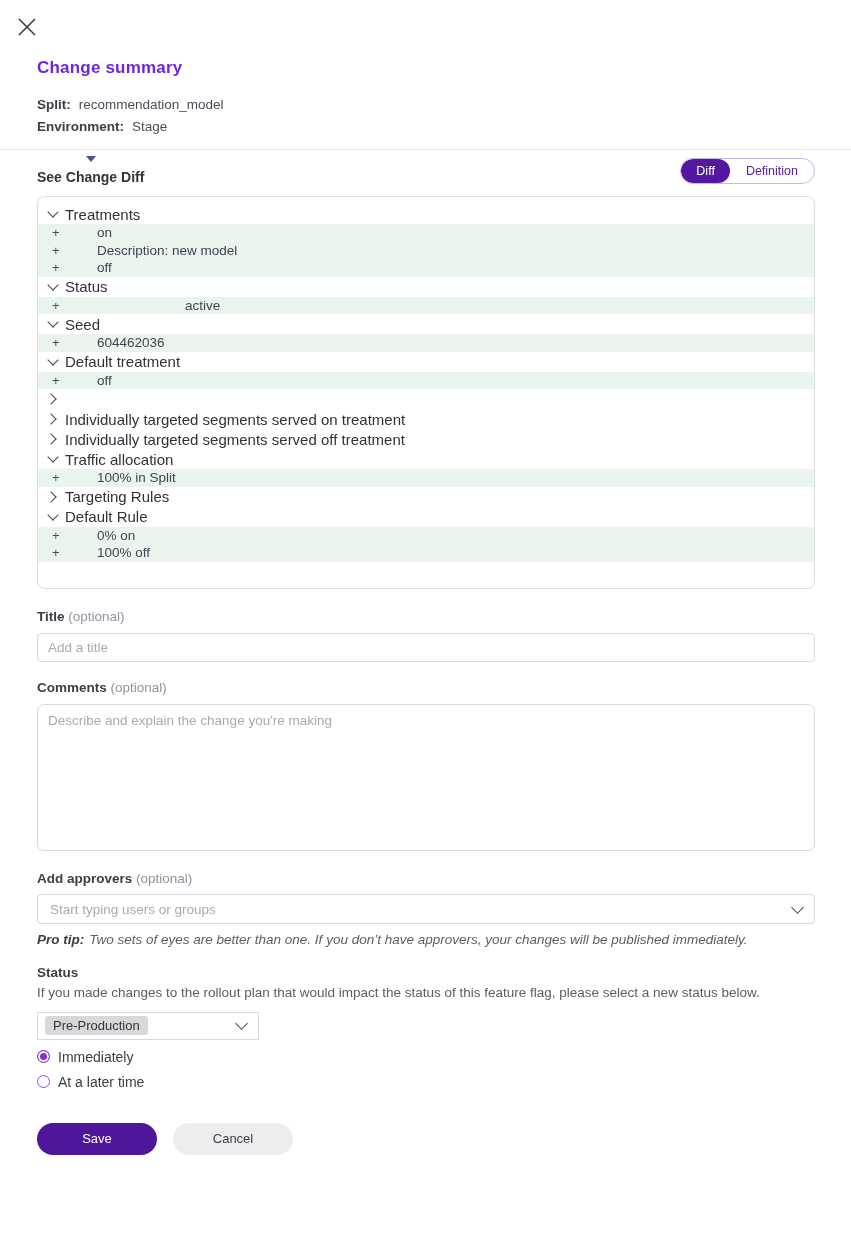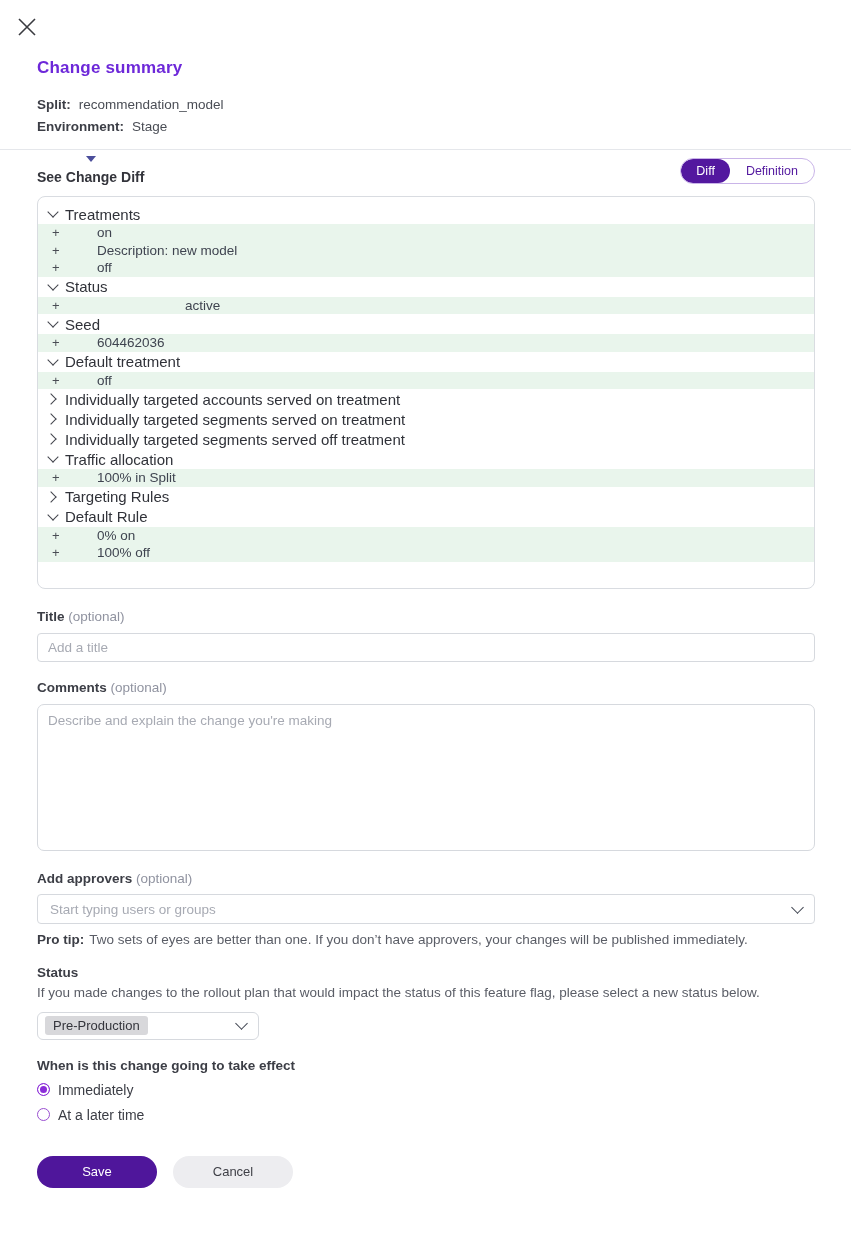--- a/index.html
+++ b/index.html
@@ -67,28 +67,28 @@
     padding: 8px 10px; font-size: 13.5px; font-family: "Liberation Sans", sans-serif; color: #3c3e46; resize: none; display: block;
   }
 
   .approver-select {
     margin-top: 8px; width: 100%; height: 30px; border: 1px solid #d6d9de; border-radius: 4px;
     display: flex; align-items: center; justify-content: space-between; padding: 0 12px; cursor: pointer; background: #fff;
   }
   .select-placeholder { font-size: 13.5px; color: #a7aab3; }
   .chev-down-lg { width: 9px; height: 9px; border-right: 1.8px solid #3f4450; border-bottom: 1.8px solid #3f4450; transform: rotate(45deg); margin-top: -4px; }
 
-  .pro-tip { margin-top: 7px; font-size: 13.5px; line-height: 17px; color: #5a5d66; max-width: 720px; }
+  .pro-tip { margin-top: 7px; font-size: 13.5px; line-height: 17px; color: #5a5d66; max-width: 720px; font-style: italic; }
   .pro-tip b { color: #3c3e46; margin-right: 5px; }
 
   .status-heading { margin-top: 17px; font-size: 13.5px; font-weight: bold; color: #3c3e46; }
   .status-desc { margin-top: 5px; font-size: 13.5px; line-height: 16.5px; color: #5a5d66; max-width: 760px; }
 
   .status-select {
-    margin-top: 10px; width: 222px; height: 28px; border: 1px solid #d6d9de; border-radius: 6px;
+    margin-top: 10px; width: 222px; height: 28px; border: 1px solid #d6d9de; border-radius: 0;
     display: flex; align-items: center; justify-content: space-between; padding: 0 12px 0 7px; cursor: pointer; background: #fff;
   }
   .status-chip { background: #d8d8db; border-radius: 3px; font-size: 13px; color: #34353c; padding: 2px 8px; }
 
   .when-heading { margin-top: 18px; font-size: 13.5px; font-weight: bold; color: #3c3e46; }
   .radio-row { display: flex; align-items: center; margin-top: 9px; height: 16px; cursor: pointer; }
   .radio { width: 13px; height: 13px; border-radius: 50%; flex: 0 0 auto; }
   .radio.selected { background: #8b2cd9; border: 1px solid #8b2cd9; box-shadow: inset 0 0 0 2px #ffffff; }
   .radio.unselected { background: #fff; border: 1.5px solid #9a4fd1; }
   .radio-label { font-size: 14px; color: #3b3d45; margin-left 8px; margin-left: 8px; }
@@ -170,21 +170,20 @@
       <div class="diff-row group">
         <span class="chev expanded"></span>
         <span class="glabel">Default treatment</span>
       </div>
       <div class="diff-row added">
         <span class="plus">+</span>
         <span class="val">off</span>
       </div>
       <div class="diff-row group">
         <span class="chev collapsed"></span>
-        <span class="glabel">Individually targeted accounts served on treatment</span>
       </div>
       <div class="diff-row group">
         <span class="chev collapsed"></span>
         <span class="glabel">Individually targeted segments served on treatment</span>
       </div>
       <div class="diff-row group">
         <span class="chev collapsed"></span>
         <span class="glabel">Individually targeted segments served off treatment</span>
       </div>
       <div class="diff-row group">
@@ -236,21 +235,20 @@
   </p>
 
   <div class="status-heading">Status</div>
   <p class="status-desc">If you made changes to the rollout plan that would impact the status of this feature flag, please select a new status below.</p>
 
   <div class="status-select">
     <span class="status-chip">Pre-Production</span>
     <span class="chev-down-lg"></span>
   </div>
 
-  <div class="when-heading">When is this change going to take effect</div>
 
   <div class="radio-row">
     <span class="radio selected" id="radio-0"></span>
     <span class="radio-label">Immediately</span>
   </div>
   <div class="radio-row">
     <span class="radio unselected" id="radio-1"></span>
     <span class="radio-label">At a later time</span>
   </div>
 

